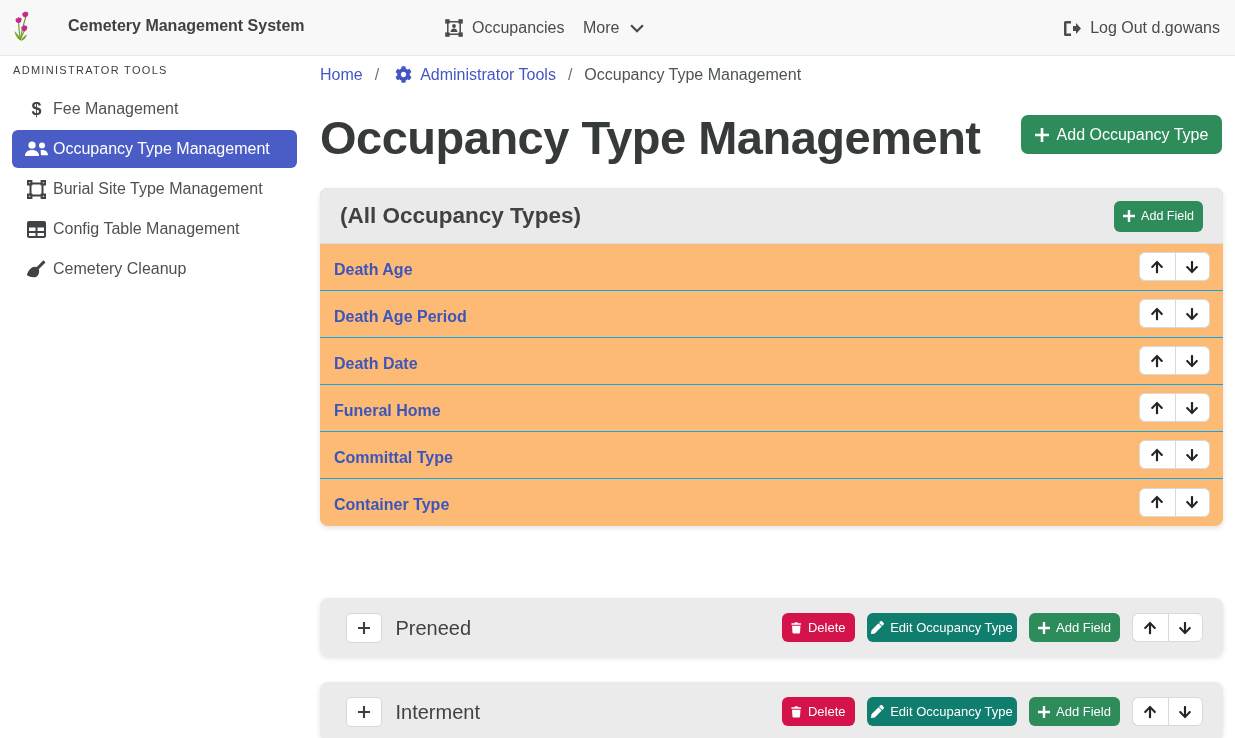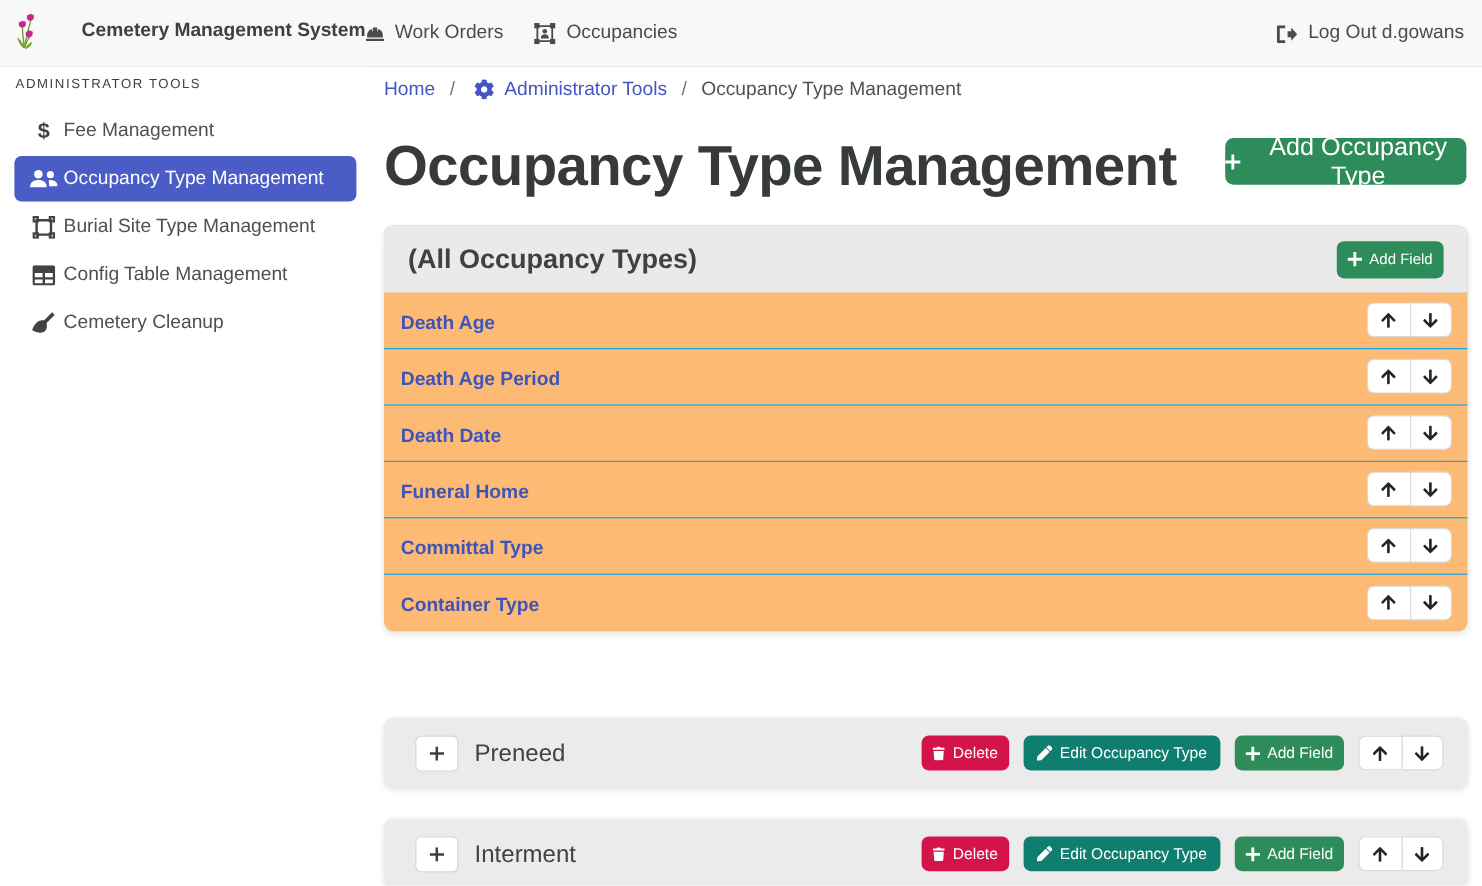--- a/index.html
+++ b/index.html
@@ -37,21 +37,21 @@
     display:flex; align-items:center; height:25px; }
   .crumbs a { color:#4456c4; text-decoration:none; }
   .crumbs .sep { margin:0 12px; color:#6c757d; }
   .crumbs svg { margin-right:8px; }
   h1 { position:absolute; left:12px; top:54px; font-size:47px; font-weight:bold;
     color:#373a3b; letter-spacing:-0.5px; }
 
   .btn { display:inline-flex; align-items:center; justify-content:center;
     border:none; border-radius:7px; color:#fff; font-family:inherit; }
   .btn-add-big { position:absolute; left:713px; top:59px; width:201px; height:39px;
-    background:#2e8b5a; font-size:21px; }
+    background:#2e8b5a; font-size:16px; }
   .btn-add-big svg { margin-right:8px; }
 
   
   .card { position:absolute; left:12px; top:131.5px; width:903px; border-radius:8px;
     background:#fdba74; box-shadow:0 2px 5px rgba(0,0,0,.12); overflow:hidden; }
   .card-head { height:56px; background:#eaeaea; border-bottom:1px solid #dadada;
     border-radius:8px 8px 0 0; display:flex; align-items:center; position:relative; }
   .card-head .title { margin-left:20px; margin-top:2px; font-size:22.5px; font-weight:bold; color:#414141; }
   .btn-add-field { position:absolute; right:20px; top:13px; height:31px; width:89px;
     background:#2e8b5a; font-size:12.5px; border-radius:6px; }
@@ -69,21 +69,21 @@
   
   .tbar { position:absolute; left:12px; width:903px; height:58px; background:#ebebeb;
     border-radius:8px; box-shadow:0 2px 5px rgba(0,0,0,.12); display:flex; align-items:center; }
   .tbar .plus-btn { margin-left:26px; width:35.5px; height:30px; background:#fff;
     border:1px solid #d7d7d7; border-radius:5px; display:flex; align-items:center; justify-content:center; margin-top:2px; }
   .tbar .tname { margin-left:14px; font-size:20px; color:#3f4243; margin-top:3px; }
   .tbar .right { position:absolute; right:20px; display:flex; align-items:center; margin-top:2px; }
   .btn-sm { height:29px; font-size:13px; border-radius:6px; }
   .btn-sm svg { margin-right:6px; }
   .btn-del { background:#d3134a; width:73px; }
-  .btn-edit { background:#107e6e; width:164px; margin-left:12px; }
+  .btn-edit { background:#107e6e; width:150px; margin-left:12px; }
   .btn-af { background:#2e8b5a; width:91px; margin-left:12px; }
   .tbar .updown { position:static; margin-left:12px; }
   .tbar .ab { height:29px; }
 </style>
 </head>
 <body>
 
 <nav class="navbar">
   <div class="brand">
     <svg width="17" height="30" viewBox="0 0 17 30">
@@ -97,38 +97,38 @@
         <path d="M6.6 29.5 C8.4 26.8 10.6 24.8 13 23.6 C12.2 27 9.8 29.2 7.2 29.8 Z"></path>
       </g>
       <g fill="#c42a8e">
         <path d="M8.3 3.5 Q8.3 .8 9.9 1.6 Q11.3 -0.6 12.7 1.2 Q14.3 .4 14.3 3 Q14.3 5.6 11.5 6.6 Q8.3 5.8 8.3 3.5 Z"></path>
         <path d="M1.6 9.3 Q1.6 6.6 3.2 7.4 Q4.6 5.2 6 7 Q7.6 6.2 7.6 8.8 Q7.6 11.4 4.8 12.4 Q1.6 11.6 1.6 9.3 Z"></path>
         <path d="M7.3 17.3 Q7.3 14.6 8.9 15.4 Q10.3 13.2 11.7 15 Q13.3 14.2 13.3 16.8 Q13.3 19.4 10.5 20.4 Q7.3 19.6 7.3 17.3 Z"></path>
       </g>
     </svg>
     <span class="brand-text">Cemetery Management System</span>
   </div>
-  <div class="navlink nl-work">
-    <svg width="15" height="15" viewBox="0 0 512 512" fill="#4b4b4b">
-      <path d="M480 288c0-80.25-49.28-148.1-119.2-177.6L320 192V80c0-8.837-7.163-16-16-16h-96C199.2 64 192 71.16 192 80V192L151.2 110.4C81.28 139.9 32 207.8 32 288v64h448V288zM496 384h-480C7.163 384 0 391.2 0 398.4V432C0 440.8 7.163 448 16 448h480c8.837 0 16-7.163 16-16v-33.6C512 391.2 504.8 384 496 384z"></path>
-    </svg>
-    <span>Work Orders</span>
-  </div>
   <div class="navlink nl-occ">
     <svg width="18" height="18" viewBox="0 0 18 18" fill="#4b4b4b">
       <path d="M2.8 2.8 h12.4 v12.4 h-12.4 Z" fill="none" stroke="#4b4b4b" stroke-width="1.5"></path>
       <rect x="0.2" y="0.2" width="4.4" height="4.4"></rect>
         <rect x="13.4" y="0.2" width="4.4" height="4.4"></rect>
       <rect x="0.2" y="13.4" width="4.4" height="4.4"></rect>
         <rect x="13.4" y="13.4" width="4.4" height="4.4"></rect>
       <circle cx="9" cy="7" r="1.9"></circle>
       <path d="M5.6 13 c0-2.1 1.5-3.4 3.4-3.4 c1.9 0 3.4 1.3 3.4 3.4 Z"></path>
     </svg>
     <span>Occupancies</span>
   </div>
+  <div class="navlink nl-more">
+    <span>More</span>
+    <svg width="14" height="9" viewBox="0 0 13 8" style="margin-left:11px" fill="none" stroke="#4b4b4b" stroke-width="2.1">
+      <path d="M1 1 L6.5 6.5 L12 1"></path>
+    </svg>
+  </div>
   <div class="navlink nl-logout">
     <svg width="17" height="15" viewBox="0 0 17 15" fill="#4c4c4c">
       <path d="M0 1.5 Q0 0 1.5 0 H7 V2.5 H2.5 V12.5 H7 V15 H1.5 Q0 15 0 13.5 Z"></path>
       <path d="M9 5 H12 V2 L17 7.5 L12 13 V10 H9 Z"></path>
     </svg>
     <span>Log Out d.gowans</span>
   </div>
 </nav>
 
 <aside class="sidebar">

